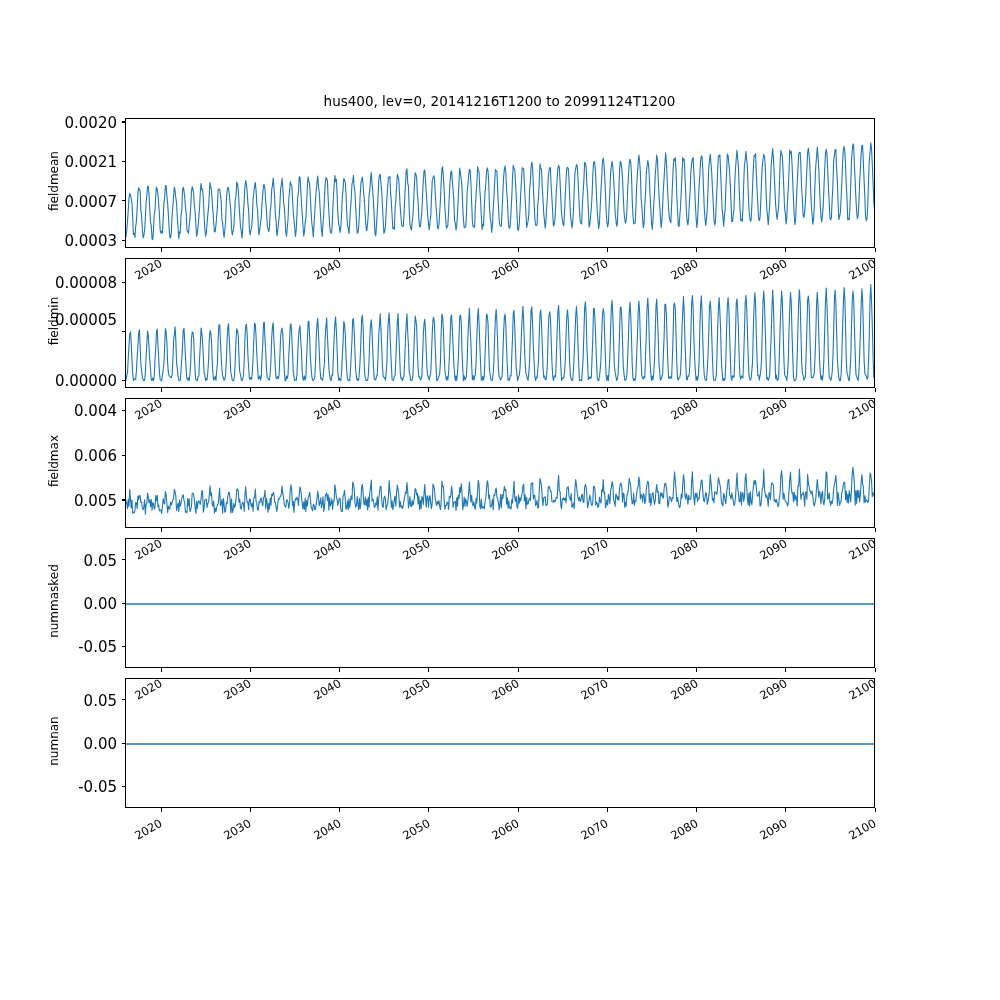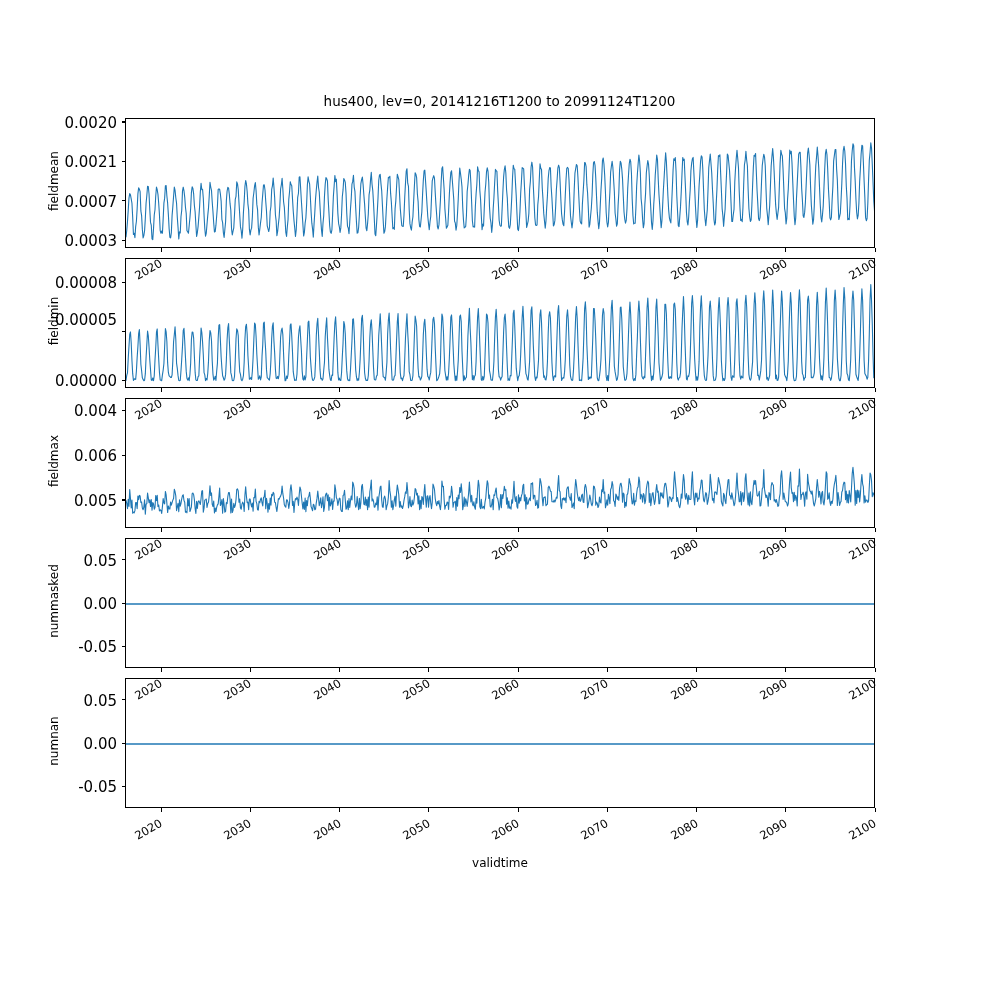--- a/index.html
+++ b/index.html
@@ -130,21 +130,20 @@
           <path class="series-path flatline" d="M0.00,65.00L0.74,65.00L1.49,65.00L2.23,65.00L2.97,65.00L3.72,65.00L4.46,65.00L5.20,65.00L5.95,65.00L6.69,65.00L7.43,65.00L8.18,65.00L8.92,65.00L9.66,65.00L10.41,65.00L11.15,65.00L11.89,65.00L12.64,65.00L13.38,65.00L14.12,65.00L14.87,65.00L15.61,65.00L16.35,65.00L17.10,65.00L17.84,65.00L18.58,65.00L19.33,65.00L20.07,65.00L20.81,65.00L21.56,65.00L22.30,65.00L23.04,65.00L23.79,65.00L24.53,65.00L25.27,65.00L26.02,65.00L26.76,65.00L27.50,65.00L28.25,65.00L28.99,65.00L29.73,65.00L30.48,65.00L31.22,65.00L31.96,65.00L32.71,65.00L33.45,65.00L34.19,65.00L34.94,65.00L35.68,65.00L36.42,65.00L37.17,65.00L37.91,65.00L38.65,65.00L39.40,65.00L40.14,65.00L40.88,65.00L41.63,65.00L42.37,65.00L43.11,65.00L43.86,65.00L44.60,65.00L45.34,65.00L46.09,65.00L46.83,65.00L47.57,65.00L48.32,65.00L49.06,65.00L49.80,65.00L50.55,65.00L51.29,65.00L52.03,65.00L52.78,65.00L53.52,65.00L54.26,65.00L55.00,65.00L55.75,65.00L56.49,65.00L57.23,65.00L57.98,65.00L58.72,65.00L59.46,65.00L60.21,65.00L60.95,65.00L61.69,65.00L62.44,65.00L63.18,65.00L63.92,65.00L64.67,65.00L65.41,65.00L66.15,65.00L66.90,65.00L67.64,65.00L68.38,65.00L69.13,65.00L69.87,65.00L70.61,65.00L71.36,65.00L72.10,65.00L72.84,65.00L73.59,65.00L74.33,65.00L75.07,65.00L75.82,65.00L76.56,65.00L77.30,65.00L78.05,65.00L78.79,65.00L79.53,65.00L80.28,65.00L81.02,65.00L81.76,65.00L82.51,65.00L83.25,65.00L83.99,65.00L84.74,65.00L85.48,65.00L86.22,65.00L86.97,65.00L87.71,65.00L88.45,65.00L89.20,65.00L89.94,65.00L90.68,65.00L91.43,65.00L92.17,65.00L92.91,65.00L93.66,65.00L94.40,65.00L95.14,65.00L95.89,65.00L96.63,65.00L97.37,65.00L98.12,65.00L98.86,65.00L99.60,65.00L100.35,65.00L101.09,65.00L101.83,65.00L102.58,65.00L103.32,65.00L104.06,65.00L104.81,65.00L105.55,65.00L106.29,65.00L107.04,65.00L107.78,65.00L108.52,65.00L109.27,65.00L110.01,65.00L110.75,65.00L111.50,65.00L112.24,65.00L112.98,65.00L113.73,65.00L114.47,65.00L115.21,65.00L115.96,65.00L116.70,65.00L117.44,65.00L118.19,65.00L118.93,65.00L119.67,65.00L120.42,65.00L121.16,65.00L121.90,65.00L122.65,65.00L123.39,65.00L124.13,65.00L124.88,65.00L125.62,65.00L126.36,65.00L127.11,65.00L127.85,65.00L128.59,65.00L129.34,65.00L130.08,65.00L130.82,65.00L131.57,65.00L132.31,65.00L133.05,65.00L133.80,65.00L134.54,65.00L135.28,65.00L136.03,65.00L136.77,65.00L137.51,65.00L138.26,65.00L139.00,65.00L139.74,65.00L140.49,65.00L141.23,65.00L141.97,65.00L142.72,65.00L143.46,65.00L144.20,65.00L144.95,65.00L145.69,65.00L146.43,65.00L147.18,65.00L147.92,65.00L148.66,65.00L149.41,65.00L150.15,65.00L150.89,65.00L151.64,65.00L152.38,65.00L153.12,65.00L153.87,65.00L154.61,65.00L155.35,65.00L156.10,65.00L156.84,65.00L157.58,65.00L158.33,65.00L159.07,65.00L159.81,65.00L160.56,65.00L161.30,65.00L162.04,65.00L162.78,65.00L163.53,65.00L164.27,65.00L165.01,65.00L165.76,65.00L166.50,65.00L167.24,65.00L167.99,65.00L168.73,65.00L169.47,65.00L170.22,65.00L170.96,65.00L171.70,65.00L172.45,65.00L173.19,65.00L173.93,65.00L174.68,65.00L175.42,65.00L176.16,65.00L176.91,65.00L177.65,65.00L178.39,65.00L179.14,65.00L179.88,65.00L180.62,65.00L181.37,65.00L182.11,65.00L182.85,65.00L183.60,65.00L184.34,65.00L185.08,65.00L185.83,65.00L186.57,65.00L187.31,65.00L188.06,65.00L188.80,65.00L189.54,65.00L190.29,65.00L191.03,65.00L191.77,65.00L192.52,65.00L193.26,65.00L194.00,65.00L194.75,65.00L195.49,65.00L196.23,65.00L196.98,65.00L197.72,65.00L198.46,65.00L199.21,65.00L199.95,65.00L200.69,65.00L201.44,65.00L202.18,65.00L202.92,65.00L203.67,65.00L204.41,65.00L205.15,65.00L205.90,65.00L206.64,65.00L207.38,65.00L208.13,65.00L208.87,65.00L209.61,65.00L210.36,65.00L211.10,65.00L211.84,65.00L212.59,65.00L213.33,65.00L214.07,65.00L214.82,65.00L215.56,65.00L216.30,65.00L217.05,65.00L217.79,65.00L218.53,65.00L219.28,65.00L220.02,65.00L220.76,65.00L221.51,65.00L222.25,65.00L222.99,65.00L223.74,65.00L224.48,65.00L225.22,65.00L225.97,65.00L226.71,65.00L227.45,65.00L228.20,65.00L228.94,65.00L229.68,65.00L230.43,65.00L231.17,65.00L231.91,65.00L232.66,65.00L233.40,65.00L234.14,65.00L234.89,65.00L235.63,65.00L236.37,65.00L237.12,65.00L237.86,65.00L238.60,65.00L239.35,65.00L240.09,65.00L240.83,65.00L241.58,65.00L242.32,65.00L243.06,65.00L243.81,65.00L244.55,65.00L245.29,65.00L246.04,65.00L246.78,65.00L247.52,65.00L248.27,65.00L249.01,65.00L249.75,65.00L250.50,65.00L251.24,65.00L251.98,65.00L252.73,65.00L253.47,65.00L254.21,65.00L254.96,65.00L255.70,65.00L256.44,65.00L257.19,65.00L257.93,65.00L258.67,65.00L259.42,65.00L260.16,65.00L260.90,65.00L261.65,65.00L262.39,65.00L263.13,65.00L263.88,65.00L264.62,65.00L265.36,65.00L266.11,65.00L266.85,65.00L267.59,65.00L268.33,65.00L269.08,65.00L269.82,65.00L270.56,65.00L271.31,65.00L272.05,65.00L272.79,65.00L273.54,65.00L274.28,65.00L275.02,65.00L275.77,65.00L276.51,65.00L277.25,65.00L278.00,65.00L278.74,65.00L279.48,65.00L280.23,65.00L280.97,65.00L281.71,65.00L282.46,65.00L283.20,65.00L283.94,65.00L284.69,65.00L285.43,65.00L286.17,65.00L286.92,65.00L287.66,65.00L288.40,65.00L289.15,65.00L289.89,65.00L290.63,65.00L291.38,65.00L292.12,65.00L292.86,65.00L293.61,65.00L294.35,65.00L295.09,65.00L295.84,65.00L296.58,65.00L297.32,65.00L298.07,65.00L298.81,65.00L299.55,65.00L300.30,65.00L301.04,65.00L301.78,65.00L302.53,65.00L303.27,65.00L304.01,65.00L304.76,65.00L305.50,65.00L306.24,65.00L306.99,65.00L307.73,65.00L308.47,65.00L309.22,65.00L309.96,65.00L310.70,65.00L311.45,65.00L312.19,65.00L312.93,65.00L313.68,65.00L314.42,65.00L315.16,65.00L315.91,65.00L316.65,65.00L317.39,65.00L318.14,65.00L318.88,65.00L319.62,65.00L320.37,65.00L321.11,65.00L321.85,65.00L322.60,65.00L323.34,65.00L324.08,65.00L324.83,65.00L325.57,65.00L326.31,65.00L327.06,65.00L327.80,65.00L328.54,65.00L329.29,65.00L330.03,65.00L330.77,65.00L331.52,65.00L332.26,65.00L333.00,65.00L333.75,65.00L334.49,65.00L335.23,65.00L335.98,65.00L336.72,65.00L337.46,65.00L338.21,65.00L338.95,65.00L339.69,65.00L340.44,65.00L341.18,65.00L341.92,65.00L342.67,65.00L343.41,65.00L344.15,65.00L344.90,65.00L345.64,65.00L346.38,65.00L347.13,65.00L347.87,65.00L348.61,65.00L349.36,65.00L350.10,65.00L350.84,65.00L351.59,65.00L352.33,65.00L353.07,65.00L353.82,65.00L354.56,65.00L355.30,65.00L356.05,65.00L356.79,65.00L357.53,65.00L358.28,65.00L359.02,65.00L359.76,65.00L360.51,65.00L361.25,65.00L361.99,65.00L362.74,65.00L363.48,65.00L364.22,65.00L364.97,65.00L365.71,65.00L366.45,65.00L367.20,65.00L367.94,65.00L368.68,65.00L369.43,65.00L370.17,65.00L370.91,65.00L371.66,65.00L372.40,65.00L373.14,65.00L373.89,65.00L374.63,65.00L375.37,65.00L376.11,65.00L376.86,65.00L377.60,65.00L378.34,65.00L379.09,65.00L379.83,65.00L380.57,65.00L381.32,65.00L382.06,65.00L382.80,65.00L383.55,65.00L384.29,65.00L385.03,65.00L385.78,65.00L386.52,65.00L387.26,65.00L388.01,65.00L388.75,65.00L389.49,65.00L390.24,65.00L390.98,65.00L391.72,65.00L392.47,65.00L393.21,65.00L393.95,65.00L394.70,65.00L395.44,65.00L396.18,65.00L396.93,65.00L397.67,65.00L398.41,65.00L399.16,65.00L399.90,65.00L400.64,65.00L401.39,65.00L402.13,65.00L402.87,65.00L403.62,65.00L404.36,65.00L405.10,65.00L405.85,65.00L406.59,65.00L407.33,65.00L408.08,65.00L408.82,65.00L409.56,65.00L410.31,65.00L411.05,65.00L411.79,65.00L412.54,65.00L413.28,65.00L414.02,65.00L414.77,65.00L415.51,65.00L416.25,65.00L417.00,65.00L417.74,65.00L418.48,65.00L419.23,65.00L419.97,65.00L420.71,65.00L421.46,65.00L422.20,65.00L422.94,65.00L423.69,65.00L424.43,65.00L425.17,65.00L425.92,65.00L426.66,65.00L427.40,65.00L428.15,65.00L428.89,65.00L429.63,65.00L430.38,65.00L431.12,65.00L431.86,65.00L432.61,65.00L433.35,65.00L434.09,65.00L434.84,65.00L435.58,65.00L436.32,65.00L437.07,65.00L437.81,65.00L438.55,65.00L439.30,65.00L440.04,65.00L440.78,65.00L441.53,65.00L442.27,65.00L443.01,65.00L443.76,65.00L444.50,65.00L445.24,65.00L445.99,65.00L446.73,65.00L447.47,65.00L448.22,65.00L448.96,65.00L449.70,65.00L450.45,65.00L451.19,65.00L451.93,65.00L452.68,65.00L453.42,65.00L454.16,65.00L454.91,65.00L455.65,65.00L456.39,65.00L457.14,65.00L457.88,65.00L458.62,65.00L459.37,65.00L460.11,65.00L460.85,65.00L461.60,65.00L462.34,65.00L463.08,65.00L463.83,65.00L464.57,65.00L465.31,65.00L466.06,65.00L466.80,65.00L467.54,65.00L468.29,65.00L469.03,65.00L469.77,65.00L470.52,65.00L471.26,65.00L472.00,65.00L472.75,65.00L473.49,65.00L474.23,65.00L474.98,65.00L475.72,65.00L476.46,65.00L477.21,65.00L477.95,65.00L478.69,65.00L479.44,65.00L480.18,65.00L480.92,65.00L481.67,65.00L482.41,65.00L483.15,65.00L483.89,65.00L484.64,65.00L485.38,65.00L486.12,65.00L486.87,65.00L487.61,65.00L488.35,65.00L489.10,65.00L489.84,65.00L490.58,65.00L491.33,65.00L492.07,65.00L492.81,65.00L493.56,65.00L494.30,65.00L495.04,65.00L495.79,65.00L496.53,65.00L497.27,65.00L498.02,65.00L498.76,65.00L499.50,65.00L500.25,65.00L500.99,65.00L501.73,65.00L502.48,65.00L503.22,65.00L503.96,65.00L504.71,65.00L505.45,65.00L506.19,65.00L506.94,65.00L507.68,65.00L508.42,65.00L509.17,65.00L509.91,65.00L510.65,65.00L511.40,65.00L512.14,65.00L512.88,65.00L513.63,65.00L514.37,65.00L515.11,65.00L515.86,65.00L516.60,65.00L517.34,65.00L518.09,65.00L518.83,65.00L519.57,65.00L520.32,65.00L521.06,65.00L521.80,65.00L522.55,65.00L523.29,65.00L524.03,65.00L524.78,65.00L525.52,65.00L526.26,65.00L527.01,65.00L527.75,65.00L528.49,65.00L529.24,65.00L529.98,65.00L530.72,65.00L531.47,65.00L532.21,65.00L532.95,65.00L533.70,65.00L534.44,65.00L535.18,65.00L535.93,65.00L536.67,65.00L537.41,65.00L538.16,65.00L538.90,65.00L539.64,65.00L540.39,65.00L541.13,65.00L541.87,65.00L542.62,65.00L543.36,65.00L544.10,65.00L544.85,65.00L545.59,65.00L546.33,65.00L547.08,65.00L547.82,65.00L548.56,65.00L549.31,65.00L550.05,65.00L550.79,65.00L551.54,65.00L552.28,65.00L553.02,65.00L553.77,65.00L554.51,65.00L555.25,65.00L556.00,65.00L556.74,65.00L557.48,65.00L558.23,65.00L558.97,65.00L559.71,65.00L560.46,65.00L561.20,65.00L561.94,65.00L562.69,65.00L563.43,65.00L564.17,65.00L564.92,65.00L565.66,65.00L566.40,65.00L567.15,65.00L567.89,65.00L568.63,65.00L569.38,65.00L570.12,65.00L570.86,65.00L571.61,65.00L572.35,65.00L573.09,65.00L573.84,65.00L574.58,65.00L575.32,65.00L576.07,65.00L576.81,65.00L577.55,65.00L578.30,65.00L579.04,65.00L579.78,65.00L580.53,65.00L581.27,65.00L582.01,65.00L582.76,65.00L583.50,65.00L584.24,65.00L584.99,65.00L585.73,65.00L586.47,65.00L587.22,65.00L587.96,65.00L588.70,65.00L589.44,65.00L590.19,65.00L590.93,65.00L591.67,65.00L592.42,65.00L593.16,65.00L593.90,65.00L594.65,65.00L595.39,65.00L596.13,65.00L596.88,65.00L597.62,65.00L598.36,65.00L599.11,65.00L599.85,65.00L600.59,65.00L601.34,65.00L602.08,65.00L602.82,65.00L603.57,65.00L604.31,65.00L605.05,65.00L605.80,65.00L606.54,65.00L607.28,65.00L608.03,65.00L608.77,65.00L609.51,65.00L610.26,65.00L611.00,65.00L611.74,65.00L612.49,65.00L613.23,65.00L613.97,65.00L614.72,65.00L615.46,65.00L616.20,65.00L616.95,65.00L617.69,65.00L618.43,65.00L619.18,65.00L619.92,65.00L620.66,65.00L621.41,65.00L622.15,65.00L622.89,65.00L623.64,65.00L624.38,65.00L625.12,65.00L625.87,65.00L626.61,65.00L627.35,65.00L628.10,65.00L628.84,65.00L629.58,65.00L630.33,65.00L631.07,65.00L631.81,65.00L632.56,65.00L633.30,65.00L634.04,65.00L634.79,65.00L635.53,65.00L636.27,65.00L637.02,65.00L637.76,65.00L638.50,65.00L639.25,65.00L639.99,65.00L640.73,65.00L641.48,65.00L642.22,65.00L642.96,65.00L643.71,65.00L644.45,65.00L645.19,65.00L645.94,65.00L646.68,65.00L647.42,65.00L648.17,65.00L648.91,65.00L649.65,65.00L650.40,65.00L651.14,65.00L651.88,65.00L652.63,65.00L653.37,65.00L654.11,65.00L654.86,65.00L655.60,65.00L656.34,65.00L657.09,65.00L657.83,65.00L658.57,65.00L659.32,65.00L660.06,65.00L660.80,65.00L661.55,65.00L662.29,65.00L663.03,65.00L663.78,65.00L664.52,65.00L665.26,65.00L666.01,65.00L666.75,65.00L667.49,65.00L668.24,65.00L668.98,65.00L669.72,65.00L670.47,65.00L671.21,65.00L671.95,65.00L672.70,65.00L673.44,65.00L674.18,65.00L674.93,65.00L675.67,65.00L676.41,65.00L677.16,65.00L677.90,65.00L678.64,65.00L679.39,65.00L680.13,65.00L680.87,65.00L681.62,65.00L682.36,65.00L683.10,65.00L683.85,65.00L684.59,65.00L685.33,65.00L686.08,65.00L686.82,65.00L687.56,65.00L688.31,65.00L689.05,65.00L689.79,65.00L690.54,65.00L691.28,65.00L692.02,65.00L692.77,65.00L693.51,65.00L694.25,65.00L695.00,65.00L695.74,65.00L696.48,65.00L697.22,65.00L697.97,65.00L698.71,65.00L699.45,65.00L700.20,65.00L700.94,65.00L701.68,65.00L702.43,65.00L703.17,65.00L703.91,65.00L704.66,65.00L705.40,65.00L706.14,65.00L706.89,65.00L707.63,65.00L708.37,65.00L709.12,65.00L709.86,65.00L710.60,65.00L711.35,65.00L712.09,65.00L712.83,65.00L713.58,65.00L714.32,65.00L715.06,65.00L715.81,65.00L716.55,65.00L717.29,65.00L718.04,65.00L718.78,65.00L719.52,65.00L720.27,65.00L721.01,65.00L721.75,65.00L722.50,65.00L723.24,65.00L723.98,65.00L724.73,65.00L725.47,65.00L726.21,65.00L726.96,65.00L727.70,65.00L728.44,65.00L729.19,65.00L729.93,65.00L730.67,65.00L731.42,65.00L732.16,65.00L732.90,65.00L733.65,65.00L734.39,65.00L735.13,65.00L735.88,65.00L736.62,65.00L737.36,65.00L738.11,65.00L738.85,65.00L739.59,65.00L740.34,65.00L741.08,65.00L741.82,65.00L742.57,65.00L743.31,65.00L744.05,65.00L744.80,65.00L745.54,65.00L746.28,65.00L747.03,65.00L747.77,65.00L748.51,65.00L749.26,65.00L750.00,65.00" stroke="#1f77b4"></path>
         </svg>
       </div>
       <div class="panel" style="left: 125px; top: 678px; width: 750px; height: 130px;">
         <svg width="750" height="130">
           <path class="series-path flatline" d="M0.00,65.00L0.74,65.00L1.49,65.00L2.23,65.00L2.97,65.00L3.72,65.00L4.46,65.00L5.20,65.00L5.95,65.00L6.69,65.00L7.43,65.00L8.18,65.00L8.92,65.00L9.66,65.00L10.41,65.00L11.15,65.00L11.89,65.00L12.64,65.00L13.38,65.00L14.12,65.00L14.87,65.00L15.61,65.00L16.35,65.00L17.10,65.00L17.84,65.00L18.58,65.00L19.33,65.00L20.07,65.00L20.81,65.00L21.56,65.00L22.30,65.00L23.04,65.00L23.79,65.00L24.53,65.00L25.27,65.00L26.02,65.00L26.76,65.00L27.50,65.00L28.25,65.00L28.99,65.00L29.73,65.00L30.48,65.00L31.22,65.00L31.96,65.00L32.71,65.00L33.45,65.00L34.19,65.00L34.94,65.00L35.68,65.00L36.42,65.00L37.17,65.00L37.91,65.00L38.65,65.00L39.40,65.00L40.14,65.00L40.88,65.00L41.63,65.00L42.37,65.00L43.11,65.00L43.86,65.00L44.60,65.00L45.34,65.00L46.09,65.00L46.83,65.00L47.57,65.00L48.32,65.00L49.06,65.00L49.80,65.00L50.55,65.00L51.29,65.00L52.03,65.00L52.78,65.00L53.52,65.00L54.26,65.00L55.00,65.00L55.75,65.00L56.49,65.00L57.23,65.00L57.98,65.00L58.72,65.00L59.46,65.00L60.21,65.00L60.95,65.00L61.69,65.00L62.44,65.00L63.18,65.00L63.92,65.00L64.67,65.00L65.41,65.00L66.15,65.00L66.90,65.00L67.64,65.00L68.38,65.00L69.13,65.00L69.87,65.00L70.61,65.00L71.36,65.00L72.10,65.00L72.84,65.00L73.59,65.00L74.33,65.00L75.07,65.00L75.82,65.00L76.56,65.00L77.30,65.00L78.05,65.00L78.79,65.00L79.53,65.00L80.28,65.00L81.02,65.00L81.76,65.00L82.51,65.00L83.25,65.00L83.99,65.00L84.74,65.00L85.48,65.00L86.22,65.00L86.97,65.00L87.71,65.00L88.45,65.00L89.20,65.00L89.94,65.00L90.68,65.00L91.43,65.00L92.17,65.00L92.91,65.00L93.66,65.00L94.40,65.00L95.14,65.00L95.89,65.00L96.63,65.00L97.37,65.00L98.12,65.00L98.86,65.00L99.60,65.00L100.35,65.00L101.09,65.00L101.83,65.00L102.58,65.00L103.32,65.00L104.06,65.00L104.81,65.00L105.55,65.00L106.29,65.00L107.04,65.00L107.78,65.00L108.52,65.00L109.27,65.00L110.01,65.00L110.75,65.00L111.50,65.00L112.24,65.00L112.98,65.00L113.73,65.00L114.47,65.00L115.21,65.00L115.96,65.00L116.70,65.00L117.44,65.00L118.19,65.00L118.93,65.00L119.67,65.00L120.42,65.00L121.16,65.00L121.90,65.00L122.65,65.00L123.39,65.00L124.13,65.00L124.88,65.00L125.62,65.00L126.36,65.00L127.11,65.00L127.85,65.00L128.59,65.00L129.34,65.00L130.08,65.00L130.82,65.00L131.57,65.00L132.31,65.00L133.05,65.00L133.80,65.00L134.54,65.00L135.28,65.00L136.03,65.00L136.77,65.00L137.51,65.00L138.26,65.00L139.00,65.00L139.74,65.00L140.49,65.00L141.23,65.00L141.97,65.00L142.72,65.00L143.46,65.00L144.20,65.00L144.95,65.00L145.69,65.00L146.43,65.00L147.18,65.00L147.92,65.00L148.66,65.00L149.41,65.00L150.15,65.00L150.89,65.00L151.64,65.00L152.38,65.00L153.12,65.00L153.87,65.00L154.61,65.00L155.35,65.00L156.10,65.00L156.84,65.00L157.58,65.00L158.33,65.00L159.07,65.00L159.81,65.00L160.56,65.00L161.30,65.00L162.04,65.00L162.78,65.00L163.53,65.00L164.27,65.00L165.01,65.00L165.76,65.00L166.50,65.00L167.24,65.00L167.99,65.00L168.73,65.00L169.47,65.00L170.22,65.00L170.96,65.00L171.70,65.00L172.45,65.00L173.19,65.00L173.93,65.00L174.68,65.00L175.42,65.00L176.16,65.00L176.91,65.00L177.65,65.00L178.39,65.00L179.14,65.00L179.88,65.00L180.62,65.00L181.37,65.00L182.11,65.00L182.85,65.00L183.60,65.00L184.34,65.00L185.08,65.00L185.83,65.00L186.57,65.00L187.31,65.00L188.06,65.00L188.80,65.00L189.54,65.00L190.29,65.00L191.03,65.00L191.77,65.00L192.52,65.00L193.26,65.00L194.00,65.00L194.75,65.00L195.49,65.00L196.23,65.00L196.98,65.00L197.72,65.00L198.46,65.00L199.21,65.00L199.95,65.00L200.69,65.00L201.44,65.00L202.18,65.00L202.92,65.00L203.67,65.00L204.41,65.00L205.15,65.00L205.90,65.00L206.64,65.00L207.38,65.00L208.13,65.00L208.87,65.00L209.61,65.00L210.36,65.00L211.10,65.00L211.84,65.00L212.59,65.00L213.33,65.00L214.07,65.00L214.82,65.00L215.56,65.00L216.30,65.00L217.05,65.00L217.79,65.00L218.53,65.00L219.28,65.00L220.02,65.00L220.76,65.00L221.51,65.00L222.25,65.00L222.99,65.00L223.74,65.00L224.48,65.00L225.22,65.00L225.97,65.00L226.71,65.00L227.45,65.00L228.20,65.00L228.94,65.00L229.68,65.00L230.43,65.00L231.17,65.00L231.91,65.00L232.66,65.00L233.40,65.00L234.14,65.00L234.89,65.00L235.63,65.00L236.37,65.00L237.12,65.00L237.86,65.00L238.60,65.00L239.35,65.00L240.09,65.00L240.83,65.00L241.58,65.00L242.32,65.00L243.06,65.00L243.81,65.00L244.55,65.00L245.29,65.00L246.04,65.00L246.78,65.00L247.52,65.00L248.27,65.00L249.01,65.00L249.75,65.00L250.50,65.00L251.24,65.00L251.98,65.00L252.73,65.00L253.47,65.00L254.21,65.00L254.96,65.00L255.70,65.00L256.44,65.00L257.19,65.00L257.93,65.00L258.67,65.00L259.42,65.00L260.16,65.00L260.90,65.00L261.65,65.00L262.39,65.00L263.13,65.00L263.88,65.00L264.62,65.00L265.36,65.00L266.11,65.00L266.85,65.00L267.59,65.00L268.33,65.00L269.08,65.00L269.82,65.00L270.56,65.00L271.31,65.00L272.05,65.00L272.79,65.00L273.54,65.00L274.28,65.00L275.02,65.00L275.77,65.00L276.51,65.00L277.25,65.00L278.00,65.00L278.74,65.00L279.48,65.00L280.23,65.00L280.97,65.00L281.71,65.00L282.46,65.00L283.20,65.00L283.94,65.00L284.69,65.00L285.43,65.00L286.17,65.00L286.92,65.00L287.66,65.00L288.40,65.00L289.15,65.00L289.89,65.00L290.63,65.00L291.38,65.00L292.12,65.00L292.86,65.00L293.61,65.00L294.35,65.00L295.09,65.00L295.84,65.00L296.58,65.00L297.32,65.00L298.07,65.00L298.81,65.00L299.55,65.00L300.30,65.00L301.04,65.00L301.78,65.00L302.53,65.00L303.27,65.00L304.01,65.00L304.76,65.00L305.50,65.00L306.24,65.00L306.99,65.00L307.73,65.00L308.47,65.00L309.22,65.00L309.96,65.00L310.70,65.00L311.45,65.00L312.19,65.00L312.93,65.00L313.68,65.00L314.42,65.00L315.16,65.00L315.91,65.00L316.65,65.00L317.39,65.00L318.14,65.00L318.88,65.00L319.62,65.00L320.37,65.00L321.11,65.00L321.85,65.00L322.60,65.00L323.34,65.00L324.08,65.00L324.83,65.00L325.57,65.00L326.31,65.00L327.06,65.00L327.80,65.00L328.54,65.00L329.29,65.00L330.03,65.00L330.77,65.00L331.52,65.00L332.26,65.00L333.00,65.00L333.75,65.00L334.49,65.00L335.23,65.00L335.98,65.00L336.72,65.00L337.46,65.00L338.21,65.00L338.95,65.00L339.69,65.00L340.44,65.00L341.18,65.00L341.92,65.00L342.67,65.00L343.41,65.00L344.15,65.00L344.90,65.00L345.64,65.00L346.38,65.00L347.13,65.00L347.87,65.00L348.61,65.00L349.36,65.00L350.10,65.00L350.84,65.00L351.59,65.00L352.33,65.00L353.07,65.00L353.82,65.00L354.56,65.00L355.30,65.00L356.05,65.00L356.79,65.00L357.53,65.00L358.28,65.00L359.02,65.00L359.76,65.00L360.51,65.00L361.25,65.00L361.99,65.00L362.74,65.00L363.48,65.00L364.22,65.00L364.97,65.00L365.71,65.00L366.45,65.00L367.20,65.00L367.94,65.00L368.68,65.00L369.43,65.00L370.17,65.00L370.91,65.00L371.66,65.00L372.40,65.00L373.14,65.00L373.89,65.00L374.63,65.00L375.37,65.00L376.11,65.00L376.86,65.00L377.60,65.00L378.34,65.00L379.09,65.00L379.83,65.00L380.57,65.00L381.32,65.00L382.06,65.00L382.80,65.00L383.55,65.00L384.29,65.00L385.03,65.00L385.78,65.00L386.52,65.00L387.26,65.00L388.01,65.00L388.75,65.00L389.49,65.00L390.24,65.00L390.98,65.00L391.72,65.00L392.47,65.00L393.21,65.00L393.95,65.00L394.70,65.00L395.44,65.00L396.18,65.00L396.93,65.00L397.67,65.00L398.41,65.00L399.16,65.00L399.90,65.00L400.64,65.00L401.39,65.00L402.13,65.00L402.87,65.00L403.62,65.00L404.36,65.00L405.10,65.00L405.85,65.00L406.59,65.00L407.33,65.00L408.08,65.00L408.82,65.00L409.56,65.00L410.31,65.00L411.05,65.00L411.79,65.00L412.54,65.00L413.28,65.00L414.02,65.00L414.77,65.00L415.51,65.00L416.25,65.00L417.00,65.00L417.74,65.00L418.48,65.00L419.23,65.00L419.97,65.00L420.71,65.00L421.46,65.00L422.20,65.00L422.94,65.00L423.69,65.00L424.43,65.00L425.17,65.00L425.92,65.00L426.66,65.00L427.40,65.00L428.15,65.00L428.89,65.00L429.63,65.00L430.38,65.00L431.12,65.00L431.86,65.00L432.61,65.00L433.35,65.00L434.09,65.00L434.84,65.00L435.58,65.00L436.32,65.00L437.07,65.00L437.81,65.00L438.55,65.00L439.30,65.00L440.04,65.00L440.78,65.00L441.53,65.00L442.27,65.00L443.01,65.00L443.76,65.00L444.50,65.00L445.24,65.00L445.99,65.00L446.73,65.00L447.47,65.00L448.22,65.00L448.96,65.00L449.70,65.00L450.45,65.00L451.19,65.00L451.93,65.00L452.68,65.00L453.42,65.00L454.16,65.00L454.91,65.00L455.65,65.00L456.39,65.00L457.14,65.00L457.88,65.00L458.62,65.00L459.37,65.00L460.11,65.00L460.85,65.00L461.60,65.00L462.34,65.00L463.08,65.00L463.83,65.00L464.57,65.00L465.31,65.00L466.06,65.00L466.80,65.00L467.54,65.00L468.29,65.00L469.03,65.00L469.77,65.00L470.52,65.00L471.26,65.00L472.00,65.00L472.75,65.00L473.49,65.00L474.23,65.00L474.98,65.00L475.72,65.00L476.46,65.00L477.21,65.00L477.95,65.00L478.69,65.00L479.44,65.00L480.18,65.00L480.92,65.00L481.67,65.00L482.41,65.00L483.15,65.00L483.89,65.00L484.64,65.00L485.38,65.00L486.12,65.00L486.87,65.00L487.61,65.00L488.35,65.00L489.10,65.00L489.84,65.00L490.58,65.00L491.33,65.00L492.07,65.00L492.81,65.00L493.56,65.00L494.30,65.00L495.04,65.00L495.79,65.00L496.53,65.00L497.27,65.00L498.02,65.00L498.76,65.00L499.50,65.00L500.25,65.00L500.99,65.00L501.73,65.00L502.48,65.00L503.22,65.00L503.96,65.00L504.71,65.00L505.45,65.00L506.19,65.00L506.94,65.00L507.68,65.00L508.42,65.00L509.17,65.00L509.91,65.00L510.65,65.00L511.40,65.00L512.14,65.00L512.88,65.00L513.63,65.00L514.37,65.00L515.11,65.00L515.86,65.00L516.60,65.00L517.34,65.00L518.09,65.00L518.83,65.00L519.57,65.00L520.32,65.00L521.06,65.00L521.80,65.00L522.55,65.00L523.29,65.00L524.03,65.00L524.78,65.00L525.52,65.00L526.26,65.00L527.01,65.00L527.75,65.00L528.49,65.00L529.24,65.00L529.98,65.00L530.72,65.00L531.47,65.00L532.21,65.00L532.95,65.00L533.70,65.00L534.44,65.00L535.18,65.00L535.93,65.00L536.67,65.00L537.41,65.00L538.16,65.00L538.90,65.00L539.64,65.00L540.39,65.00L541.13,65.00L541.87,65.00L542.62,65.00L543.36,65.00L544.10,65.00L544.85,65.00L545.59,65.00L546.33,65.00L547.08,65.00L547.82,65.00L548.56,65.00L549.31,65.00L550.05,65.00L550.79,65.00L551.54,65.00L552.28,65.00L553.02,65.00L553.77,65.00L554.51,65.00L555.25,65.00L556.00,65.00L556.74,65.00L557.48,65.00L558.23,65.00L558.97,65.00L559.71,65.00L560.46,65.00L561.20,65.00L561.94,65.00L562.69,65.00L563.43,65.00L564.17,65.00L564.92,65.00L565.66,65.00L566.40,65.00L567.15,65.00L567.89,65.00L568.63,65.00L569.38,65.00L570.12,65.00L570.86,65.00L571.61,65.00L572.35,65.00L573.09,65.00L573.84,65.00L574.58,65.00L575.32,65.00L576.07,65.00L576.81,65.00L577.55,65.00L578.30,65.00L579.04,65.00L579.78,65.00L580.53,65.00L581.27,65.00L582.01,65.00L582.76,65.00L583.50,65.00L584.24,65.00L584.99,65.00L585.73,65.00L586.47,65.00L587.22,65.00L587.96,65.00L588.70,65.00L589.44,65.00L590.19,65.00L590.93,65.00L591.67,65.00L592.42,65.00L593.16,65.00L593.90,65.00L594.65,65.00L595.39,65.00L596.13,65.00L596.88,65.00L597.62,65.00L598.36,65.00L599.11,65.00L599.85,65.00L600.59,65.00L601.34,65.00L602.08,65.00L602.82,65.00L603.57,65.00L604.31,65.00L605.05,65.00L605.80,65.00L606.54,65.00L607.28,65.00L608.03,65.00L608.77,65.00L609.51,65.00L610.26,65.00L611.00,65.00L611.74,65.00L612.49,65.00L613.23,65.00L613.97,65.00L614.72,65.00L615.46,65.00L616.20,65.00L616.95,65.00L617.69,65.00L618.43,65.00L619.18,65.00L619.92,65.00L620.66,65.00L621.41,65.00L622.15,65.00L622.89,65.00L623.64,65.00L624.38,65.00L625.12,65.00L625.87,65.00L626.61,65.00L627.35,65.00L628.10,65.00L628.84,65.00L629.58,65.00L630.33,65.00L631.07,65.00L631.81,65.00L632.56,65.00L633.30,65.00L634.04,65.00L634.79,65.00L635.53,65.00L636.27,65.00L637.02,65.00L637.76,65.00L638.50,65.00L639.25,65.00L639.99,65.00L640.73,65.00L641.48,65.00L642.22,65.00L642.96,65.00L643.71,65.00L644.45,65.00L645.19,65.00L645.94,65.00L646.68,65.00L647.42,65.00L648.17,65.00L648.91,65.00L649.65,65.00L650.40,65.00L651.14,65.00L651.88,65.00L652.63,65.00L653.37,65.00L654.11,65.00L654.86,65.00L655.60,65.00L656.34,65.00L657.09,65.00L657.83,65.00L658.57,65.00L659.32,65.00L660.06,65.00L660.80,65.00L661.55,65.00L662.29,65.00L663.03,65.00L663.78,65.00L664.52,65.00L665.26,65.00L666.01,65.00L666.75,65.00L667.49,65.00L668.24,65.00L668.98,65.00L669.72,65.00L670.47,65.00L671.21,65.00L671.95,65.00L672.70,65.00L673.44,65.00L674.18,65.00L674.93,65.00L675.67,65.00L676.41,65.00L677.16,65.00L677.90,65.00L678.64,65.00L679.39,65.00L680.13,65.00L680.87,65.00L681.62,65.00L682.36,65.00L683.10,65.00L683.85,65.00L684.59,65.00L685.33,65.00L686.08,65.00L686.82,65.00L687.56,65.00L688.31,65.00L689.05,65.00L689.79,65.00L690.54,65.00L691.28,65.00L692.02,65.00L692.77,65.00L693.51,65.00L694.25,65.00L695.00,65.00L695.74,65.00L696.48,65.00L697.22,65.00L697.97,65.00L698.71,65.00L699.45,65.00L700.20,65.00L700.94,65.00L701.68,65.00L702.43,65.00L703.17,65.00L703.91,65.00L704.66,65.00L705.40,65.00L706.14,65.00L706.89,65.00L707.63,65.00L708.37,65.00L709.12,65.00L709.86,65.00L710.60,65.00L711.35,65.00L712.09,65.00L712.83,65.00L713.58,65.00L714.32,65.00L715.06,65.00L715.81,65.00L716.55,65.00L717.29,65.00L718.04,65.00L718.78,65.00L719.52,65.00L720.27,65.00L721.01,65.00L721.75,65.00L722.50,65.00L723.24,65.00L723.98,65.00L724.73,65.00L725.47,65.00L726.21,65.00L726.96,65.00L727.70,65.00L728.44,65.00L729.19,65.00L729.93,65.00L730.67,65.00L731.42,65.00L732.16,65.00L732.90,65.00L733.65,65.00L734.39,65.00L735.13,65.00L735.88,65.00L736.62,65.00L737.36,65.00L738.11,65.00L738.85,65.00L739.59,65.00L740.34,65.00L741.08,65.00L741.82,65.00L742.57,65.00L743.31,65.00L744.05,65.00L744.80,65.00L745.54,65.00L746.28,65.00L747.03,65.00L747.77,65.00L748.51,65.00L749.26,65.00L750.00,65.00" stroke="#1f77b4"></path>
         </svg>
       </div>
     </div>
 
-  <div class="xlabel" id="xlabel" style="top: 856px;">validtime</div>
 <div class="ylabel" style="left: 0px; top: 174px; width: 120px; text-align: center; transform: rotate(-90deg) translateY(-6px); transform-origin: 50% 50%;">fieldmean</div>
     <div class="ytickmark" style="left: 121.5px; top: 239.621px;"></div>
     <div class="ytick" style="left: 11px; width: 106px; top: 232.121px;">0.0003</div>
     <div class="ytickmark" style="left: 121.5px; top: 200.227px;"></div>
     <div class="ytick" style="left: 11px; width: 106px; top: 192.727px;">0.0007</div>
     <div class="ytickmark" style="left: 121.5px; top: 160.833px;"></div>
     <div class="ytick" style="left: 11px; width: 106px; top: 153.333px;">0.0021</div>
     <div class="ytickmark" style="left: 121.5px; top: 121.439px;"></div>
     <div class="ytick" style="left: 11px; width: 106px; top: 113.939px;">0.0020</div>
     <div class="xtickmark" style="left: 160.554px; top: 248px;"></div>

